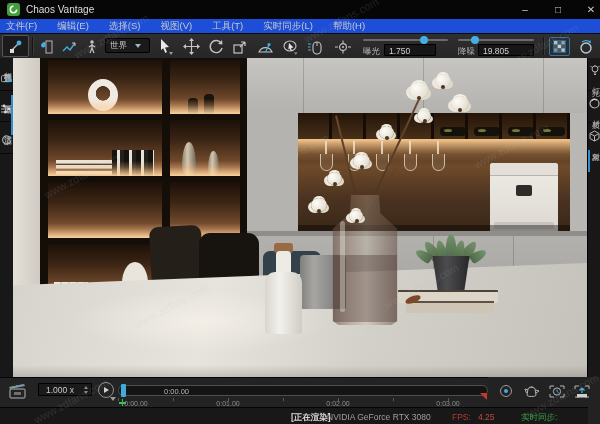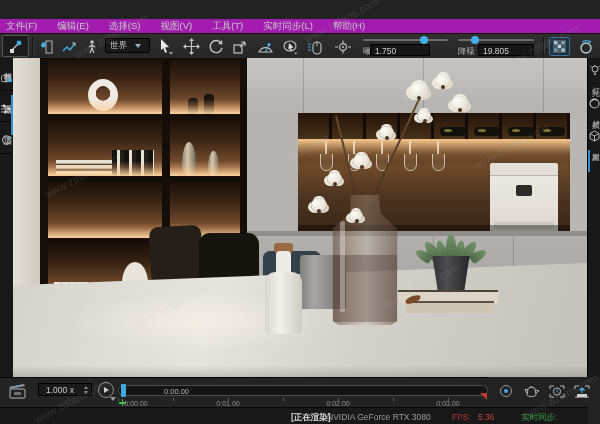--- a/index.html
+++ b/index.html
@@ -3,21 +3,21 @@
 <meta charset="utf-8">
 <style>
   html,body{margin:0;padding:0;background:#111;}
   #app{position:relative;width:600px;height:424px;background:#222;font-family:"Liberation Sans",sans-serif;overflow:hidden;-webkit-font-smoothing:antialiased;}
   
   .titlebar{position:absolute;left:0;top:0;width:600px;height:19px;background:#060606;color:#e3e3e3;}
   .logo{position:absolute;left:7px;top:3px;width:13px;height:13px;border-radius:3px;background:#3fa03c;display:flex;align-items:center;justify-content:center;}
   .app-title{position:absolute;left:26px;top:4px;font-size:10px;color:#ddd;}
   .winbtn{position:absolute;top:0;width:30px;height:19px;color:#c9c9c9;font-size:10px;text-align:center;line-height:19px;}
   
-  .menubar{position:absolute;left:0;top:19px;width:600px;height:15px;background:#a21caf;display:flex;align-items:center;gap:20px;padding-left:6px;box-sizing:border-box;border-bottom:1px solid #0a0a0a;}
+  .menubar{position:absolute;left:0;top:19px;width:600px;height:15px;background:#1d4ed8;display:flex;align-items:center;gap:20px;padding-left:6px;box-sizing:border-box;border-bottom:1px solid #0a0a0a;}
   .mi{font-size:9.5px;color:#c8c8c8;white-space:nowrap;}
   
   .toolbar{position:absolute;left:0;top:34px;width:600px;height:24px;background:linear-gradient(#2f2f2f,#262626);border-bottom:1px solid #0d0d0d;}
   .tb-btn{position:absolute;top:3px;width:22px;height:19px;display:flex;align-items:center;justify-content:center;}
   .tb-btn.pressed{top:1px;height:22px;width:27px;background:#1b1b1b;border:1px solid #545454;border-radius:2px;box-sizing:border-box;}
   .tb-btn.active{background:#20313d;border:1px solid #3f6f92;border-radius:2px;box-sizing:border-box;}
   .tb-sep{position:absolute;top:3px;width:1px;height:18px;background:#141414;border-right:1px solid #3a3a3a;}
   .dd{position:absolute;top:4px;height:15px;background:#1a1a1a;border:1px solid #000;border-radius:2px;color:#c9c9c9;font-size:8.5px;display:flex;align-items:center;padding:0 4px;box-sizing:border-box;gap:8px;}
   .caret{width:0;height:0;border-left:3px solid transparent;border-right:3px solid transparent;border-top:4px solid #9ab6c9;}
   .slider{position:absolute;top:5px;height:2px;background:#6b6b6b;border-radius:1px;}
@@ -122,20 +122,31 @@
   .st-vramv{left:604px;color:#47c25c;}
   
   .wm{position:absolute;font-size:11px;color:rgba(190,190,190,.14);transform:rotate(-28deg);pointer-events:none;white-space:nowrap;z-index:50;}
   svg{display:block;}
 </style>
 </head>
 <body>
 
 <div id="app">
 
+  <div class="titlebar">
+    <div class="logo">
+      <svg width="9" height="9" viewBox="0 0 10 10">
+          <path d="M8.5 5a3.5 3.5 0 1 1-3.5-3.5" stroke="#fff" stroke-width="1.7" fill="none"></path>
+        </svg>
+    </div>
+    <span class="app-title">Chaos Vantage</span>
+    <span class="winbtn" style="left:510px">–</span>
+    <span class="winbtn" style="left:543px">□</span>
+    <span class="winbtn" style="left:576px">✕</span>
+  </div>
 
   <div class="menubar">
     <span class="mi">文件(F)</span>
     <span class="mi">编辑(E)</span>
     <span class="mi">选择(S)</span>
     <span class="mi">视图(V)</span>
     <span class="mi">工具(T)</span>
     <span class="mi">实时同步(L)</span>
     <span class="mi">帮助(H)</span>
   </div>
@@ -220,21 +231,21 @@
       <svg width="18" height="14" viewBox="0 0 18 14">
           <circle cx="9" cy="7" r="3.4" fill="none" stroke="#c4c4c4" stroke-width="1.1"></circle>
           <circle cx="9" cy="7" r="1" fill="#c4c4c4"></circle>
           <path d="M1 7 h3 M14 7 h3 M9 0.5 v2.5 M9 11 v2.5" stroke="#c4c4c4" stroke-width="1.1"></path>
         </svg>
     </div>
     <div class="slider" style="left:363px;width:85px">
         <i class="sh" style="left:57px"></i>
       </div>
     <span class="f-label" style="left:363px">曝光</span>
-    <div class="f-input" style="left:370px;width:60px">1.750</div>
+    <div class="f-input" style="left:384px;width:52px">1.750</div>
     <div class="slider" style="left:458px;width:76px">
         <i class="sh" style="left:13px"></i>
       </div>
     <span class="f-label" style="left:458px">降噪</span>
     <div class="f-input" style="left:478px;width:56px">19.805</div>
     <div class="tb-sep" style="left:543px"></div>
     <div class="tb-btn active" style="left:549px;width:21px">
       <svg width="13" height="13" viewBox="0 0 13 13">
           <rect x="0" y="0" width="13" height="13" fill="#4b585f"></rect>
           <rect x="1" y="1" width="3.4" height="3.4" fill="#9fc6dd"></rect>
@@ -479,21 +490,21 @@
           <path d="M9 9 V4 M9 4 l-2.5 2.5 M9 4 l2.5 2.5" stroke="#45aee6" fill="none" stroke-width="1.2"></path>
           <rect x="4" y="10" width="10" height="3.5" fill="#cfcfcf"></rect>
         </svg>
     </div>
   </div>
 
   <div class="statusbar">
     <span class="st-state">[正在渲染]</span>
     <span class="st-gpu">NVIDIA GeForce RTX 3080</span>
     <span class="st-fpsl">FPS:</span>
-    <span class="st-fpsv">5.36</span>
+    <span class="st-fpsv">4.25</span>
     <span class="st-vraml">实时同步:</span>
     <span class="st-vramv">6.15G</span>
   </div>
 
   <span class="wm" style="left:70px;top:30px">www.zdfans.com</span>
   <span class="wm" style="left:300px;top:14px">www.zdfans.com</span>
   <span class="wm" style="left:500px;top:40px">www.zdfans.com</span>
   <span class="wm" style="left:40px;top:170px">www.zdfans.com</span>
   <span class="wm" style="left:250px;top:150px">www.zdfans.com</span>
   <span class="wm" style="left:470px;top:140px">www.zdfans.com</span>

